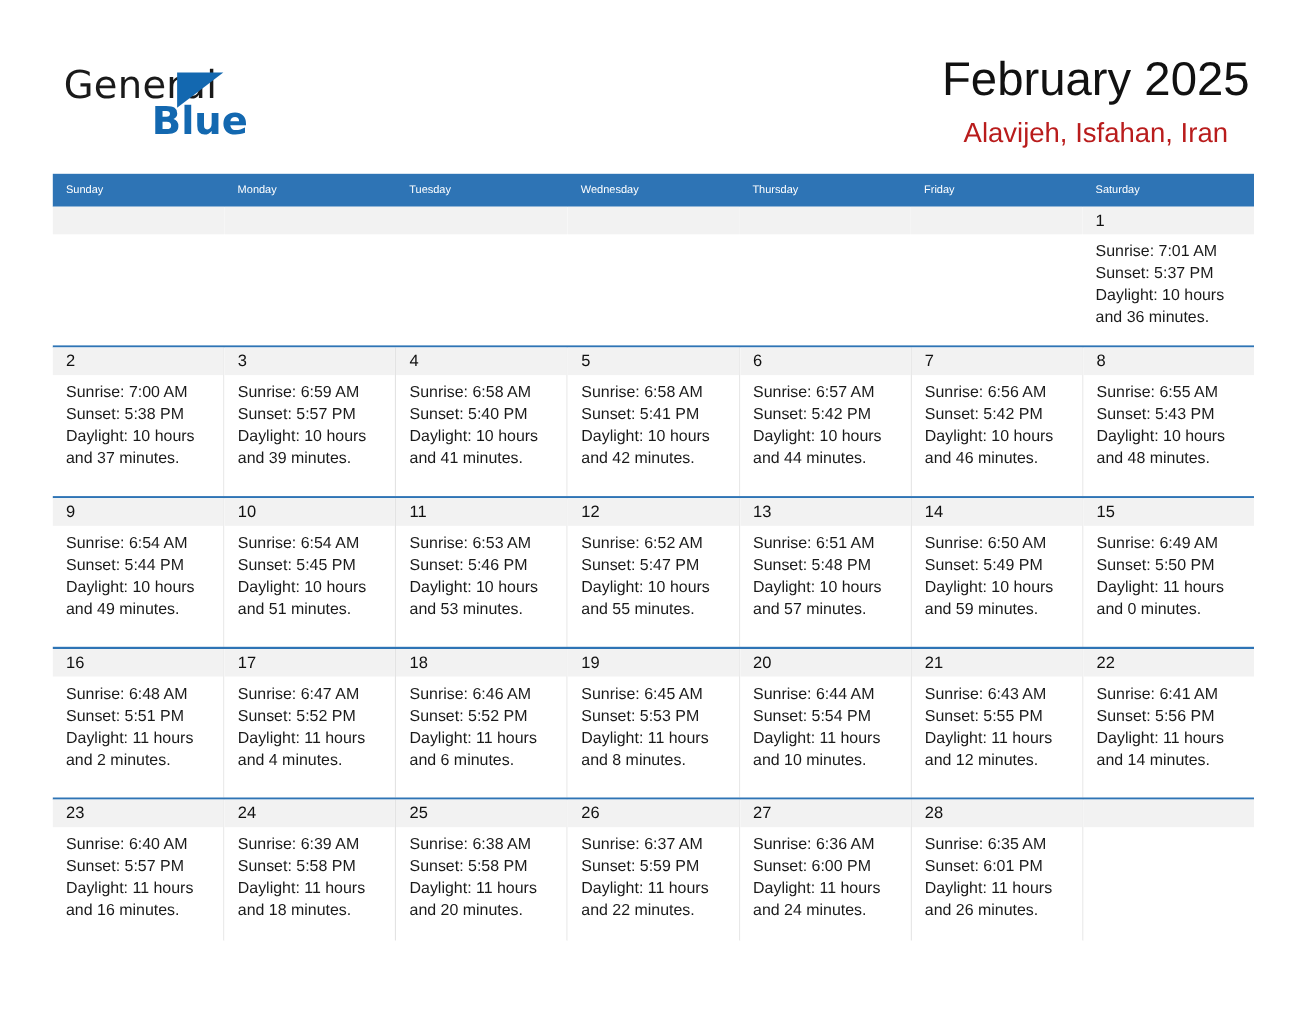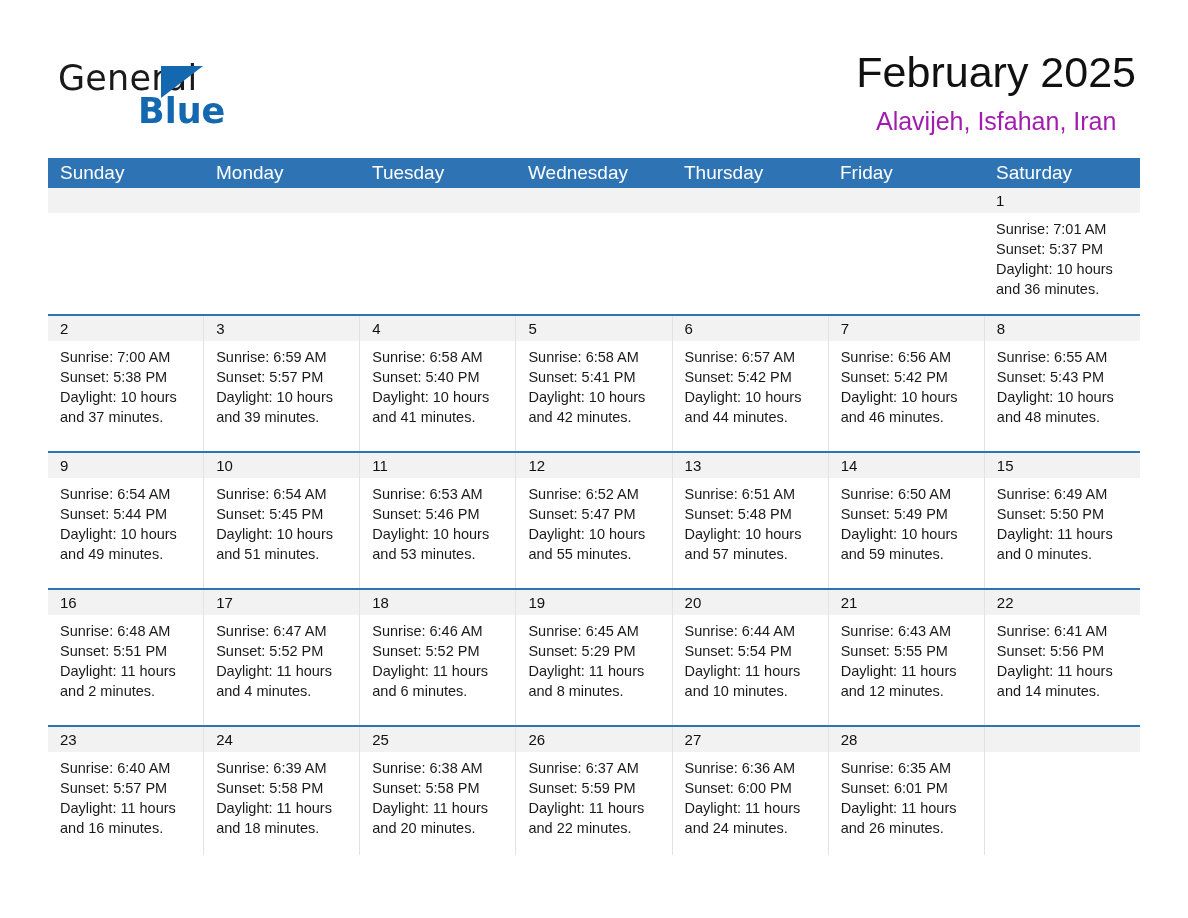--- a/index.html
+++ b/index.html
@@ -75,42 +75,42 @@
   .cal-title {
     font-size: 43px;
     font-weight: 400;
     color: #111111;
     line-height: 56px;
     white-space: nowrap;
   }
   .cal-subtitle {
     font-size: 25px;
     font-weight: 400;
-    color: #a21caf;
+    color: #b91c1c;
     line-height: 34px;
     margin-top: 4px;
     white-space: nowrap;
   }
 
   
   .calendar {
     position: absolute;
     left: 48px;
     top: 158px;
     width: 1092px;
   }
   .dow-row {
     display: flex;
     background: #2e74b5;
     height: 30px;
   }
   .dow-cell {
     flex: 1 1 0;
     color: #ffffff;
-    font-size: 19px;
+    font-size: 10px;
     line-height: 30px;
     padding-left: 12px;
     box-sizing: border-box;
     white-space: nowrap;
     overflow: hidden;
   }
   .week {
     position: relative;
     border-top: 2px solid #2e74b5;
   }
@@ -354,21 +354,21 @@
               <div class="daybody">
                 <div>Sunrise: 6:46 AM</div>
                 <div>Sunset: 5:52 PM</div>
                 <div class="daylight-wrap">Daylight: 11 hours and 6 minutes.</div>
               </div>
             </div>
             <div class="daycell">
               <div class="daynum">19</div>
               <div class="daybody">
                 <div>Sunrise: 6:45 AM</div>
-                <div>Sunset: 5:29 PM</div>
+                <div>Sunset: 5:53 PM</div>
                 <div class="daylight-wrap">Daylight: 11 hours and 8 minutes.</div>
               </div>
             </div>
             <div class="daycell">
               <div class="daynum">20</div>
               <div class="daybody">
                 <div>Sunrise: 6:44 AM</div>
                 <div>Sunset: 5:54 PM</div>
                 <div class="daylight-wrap">Daylight: 11 hours and 10 minutes.</div>
               </div>

